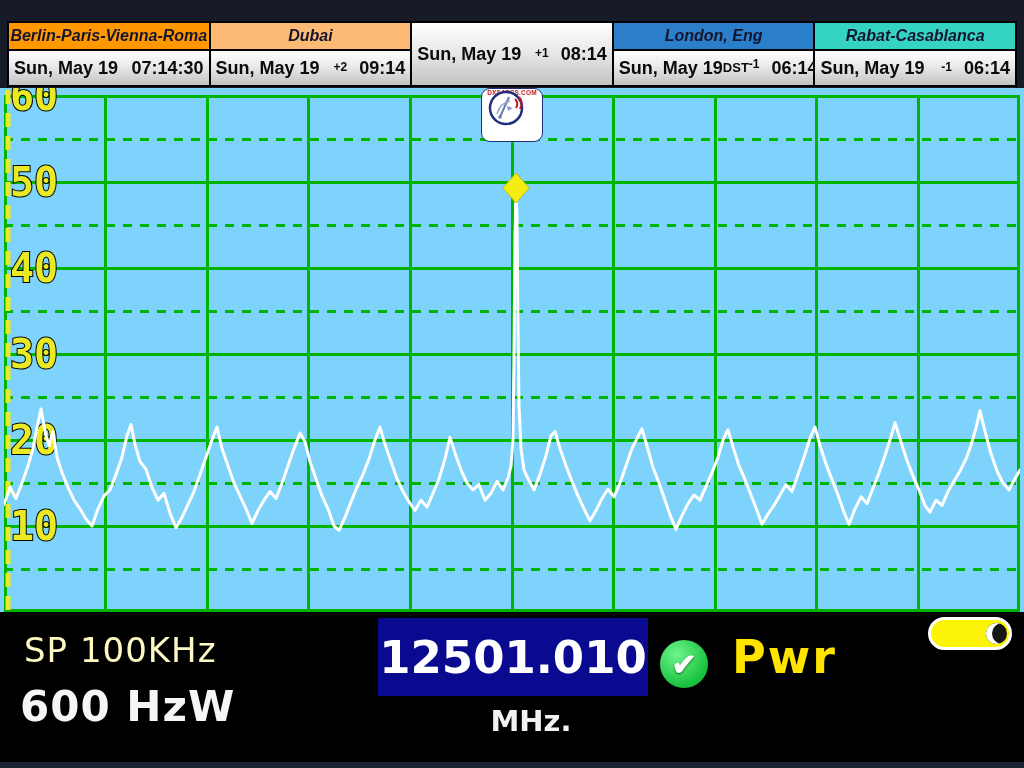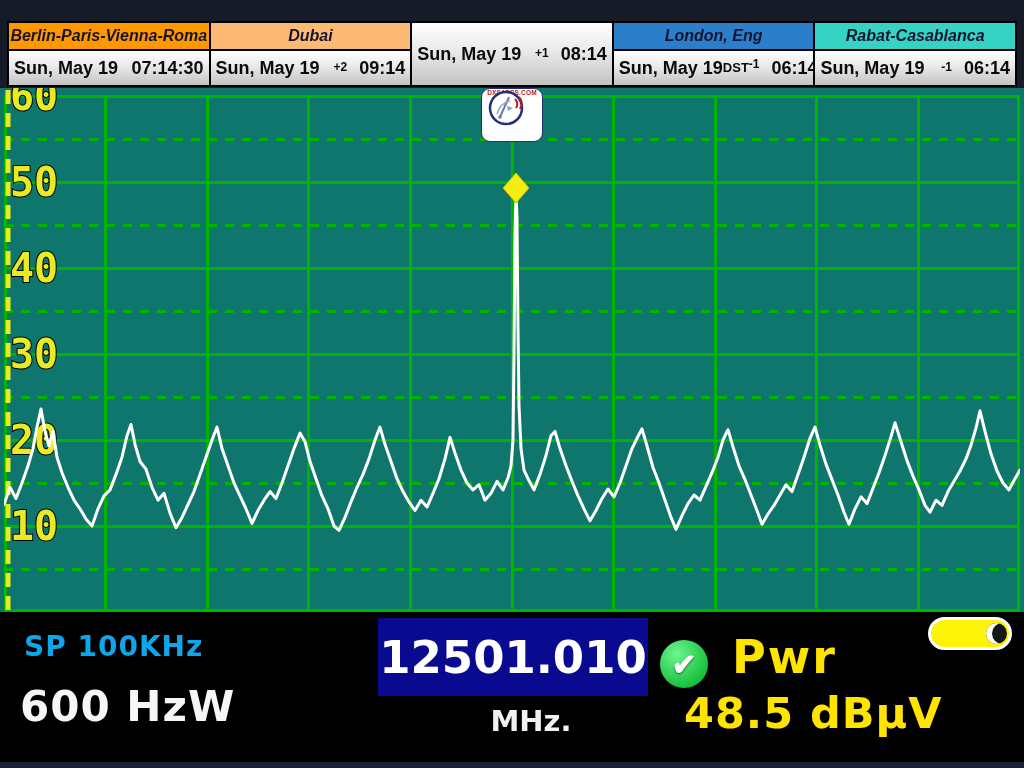--- a/index.html
+++ b/index.html
@@ -16,34 +16,34 @@
                border-bottom:2px solid #000;white-space:nowrap;overflow:hidden;}
   .time-row{flex:1;display:flex;align-items:center;padding:0 5px;font-weight:bold;font-size:18px;
             color:#0b0b0b;background:linear-gradient(#ffffff,#e9e9e9 45%,#c3c3c3);white-space:nowrap;}
   .time-row .date{flex:none;}
   .time-row .mid{margin-left:auto;margin-right:12px;display:flex;align-items:flex-start;}
   .time-row .dstp{font-size:13px;line-height:20px;}
   .time-row sup{font-size:12px;font-weight:bold;position:relative;top:-1px;}
   .time-row .time{flex:none;}
 
   
-  .plot{position:absolute;left:0;top:88px;width:1024px;height:524px;background:#0f766e;}
+  .plot{position:absolute;left:0;top:88px;width:1024px;height:524px;background:#7dd3fc;}
   .plot svg{position:absolute;left:4px;top:0;}
 
   .logo{position:absolute;left:481px;top:0;width:60px;height:52px;background:#fff;
         border-radius:9px;border:1px solid #22307c;display:flex;flex-direction:column;
         align-items:center;justify-content:flex-start;overflow:hidden;}
   .logo .logo-text{font-size:6.5px;font-weight:bold;color:#c21d1d;letter-spacing:.2px;
                    line-height:8px;}
 
   
   .bottombar{position:absolute;left:0;top:612px;width:1024px;height:150px;background:#000;}
   .screen .baseline{position:absolute;left:0;top:762px;width:1024px;height:6px;background:#1b2233;}
-  .sp-label{position:absolute;left:24px;top:18px;color:#0ea5e9;
-            font-family:"DejaVu Sans",sans-serif;font-weight:bold;font-size:28px;letter-spacing:1px;}
+  .sp-label{position:absolute;left:24px;top:18px;color:#fef9c3;
+            font-family:"DejaVu Sans",sans-serif;font-weight:normal;font-size:34px;letter-spacing:1px;}
   .bw-label{position:absolute;left:20px;top:70px;color:#f6f6f6;
             font-family:"DejaVu Sans",sans-serif;font-weight:bold;font-size:42px;letter-spacing:1px;}
   .freqbox{position:absolute;left:378px;top:6px;width:270px;height:78px;background:#0a0a90;
            display:flex;align-items:center;justify-content:center;color:#fff;
            font-family:"DejaVu Sans",sans-serif;font-weight:bold;font-size:45px;}
   .mhz{position:absolute;left:396px;top:92px;width:270px;text-align:center;color:#f2f2f2;
        font-family:"DejaVu Sans",sans-serif;font-weight:bold;font-size:29px;}
   .check{position:absolute;left:660px;top:28px;width:48px;height:48px;border-radius:50%;
          background:radial-gradient(circle at 35% 30%,#6ef58d,#17c13d 72%);
          color:#fff;font-size:30px;font-weight:bold;display:flex;align-items:center;
@@ -179,20 +179,19 @@
 
   <div class="bottombar">
     <div class="sp-label">SP 100KHz</div>
     <div class="bw-label">600 HzW</div>
     <div class="freqbox">
       <span>12501.010</span>
     </div>
     <div class="mhz">MHz.</div>
     <div class="check">✔</div>
     <div class="pwr-label">Pwr</div>
-    <div class="pwr-value">48.5 dBµV</div>
     <div class="battery">
       <span class="knob"></span>
     </div>
   </div>
 
   <div class="baseline"></div>
 </div>
 
 </body></html>

